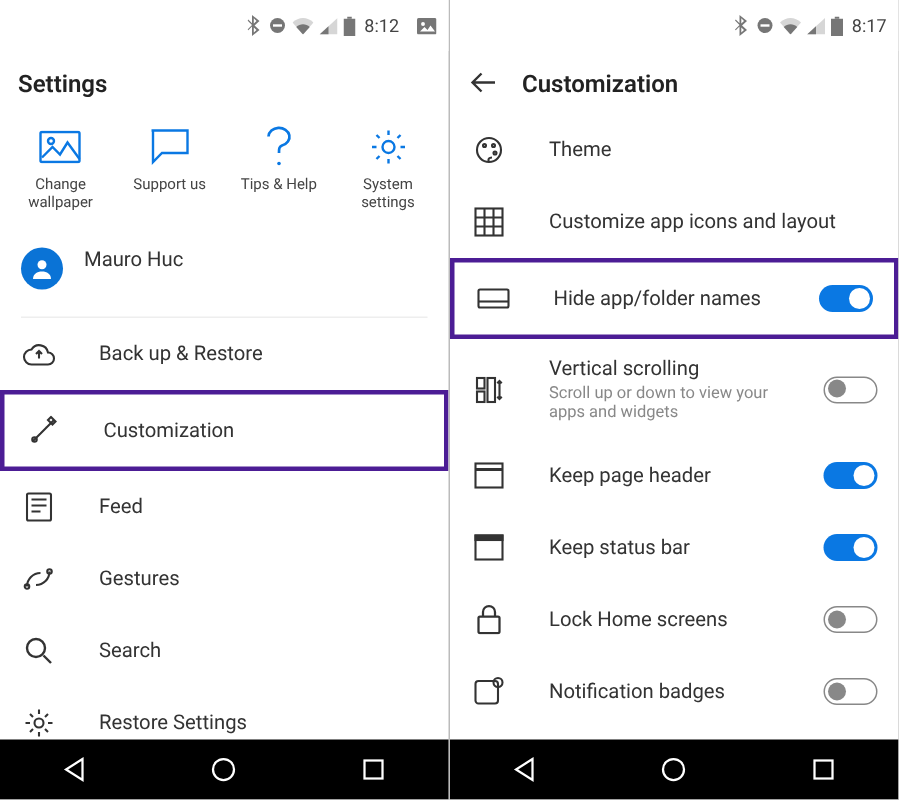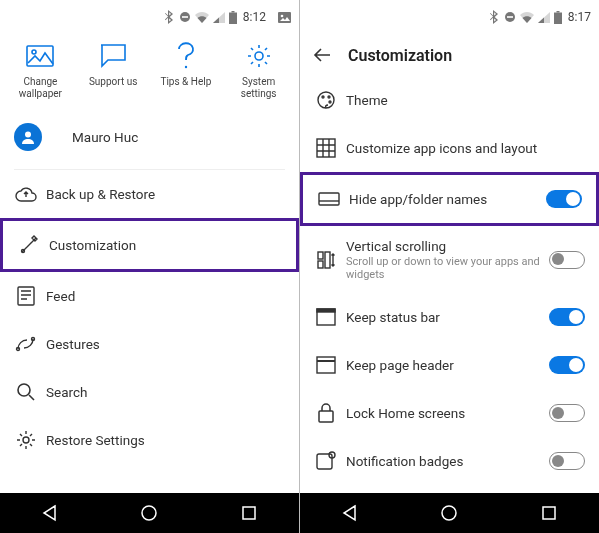--- a/index.html
+++ b/index.html
@@ -9,24 +9,24 @@
   .statusbar { height: 24px; background: #fff; display: flex; align-items: center; justify-content: flex-end; padding: 17px 8px; gap: 4px; font-size: 12px; color: #555; }
   .statusbar .si { opacity: .8; }
   .statusbar .pic { margin-left: 8px; }
   .sb-time { color: #444; font-size: 12px; margin-left: 2px; }
   .header { display: flex; align-items: center; height: 42px; padding: 0 12px; font-size: 16px; font-weight: 600; color: #222; gap: 16px; }
   .header .back { width: 20px; height: 20px; display:flex; align-items:center; justify-content:center; }
   .quick-row { display: flex; justify-content: space-around; padding: 8px 4px 14px; }
   .quick { display: flex; flex-direction: column; align-items: center; gap: 6px; width: 66px; }
   .quick .ic { width: 28px; height: 28px; display:flex; align-items:center; justify-content:center; }
   .quick .lbl { font-size: 10px; color: #444; text-align:center; line-height: 1.15; }
-  .user-row { display: flex; align-items: center; gap: 30px; padding: 10px 14px 18px; }
+  .user-row { display: flex; gap: 14px; padding: 10px 14px 18px; }
   .avatar { width: 28px; height: 28px; border-radius: 50%; background: #0a73d6; display:flex; align-items:center; justify-content:center; color:#fff; }
   .menu { display: flex; flex-direction: column; }
-  .item { display: flex; align-items: center; gap: 8px; padding: 12px 14px; font-size: 13.5px; color: #333; min-height: 44px; position: relative; }
+  .item { display: flex; align-items: center; gap: 28px; padding: 12px 14px; font-size: 13.5px; color: #333; min-height: 44px; position: relative; }
   .item .ic { width: 24px; height: 24px; display:flex; align-items:center; justify-content:center; flex-shrink:0; }
   .item .txtcol { display:flex; flex-direction:column; flex:1; }
   .item .sub { font-size: 11px; color: #888; margin-top: 1px; line-height: 1.2; }
   .highlight { border: 3px solid #4c1d95; box-sizing: border-box; }
   .toggle { width: 36px; height: 18px; border-radius: 10px; position: relative; flex-shrink:0; }
   .toggle .knob { width: 14px; height: 14px; border-radius: 50%; background: #fff; position: absolute; top: 2px; }
   .toggle.on { background: #0a78e3; }
   .toggle.on .knob { right: 2px; }
   .toggle.off { background: #fff; border: 1.5px solid #888; }
   .toggle.off .knob { left: 2px; background: #888; width:12px; height:12px; top:1.25px; }
@@ -75,20 +75,23 @@
       <span class="sb-time">8:12</span>
       <span class="si pic">
         <svg width="13" height="11">
             <rect x="0" y="0" width="13" height="11" rx="1" fill="#555"></rect>
             <circle cx="4" cy="4" r="1.3" fill="#fff"></circle>
             <path d="M2 9l3-3 2 2 2-3 3 4H2z" fill="#fff"></path>
           </svg>
       </span>
     </div>
 
+    <div class="header">
+      <span>Settings</span>
+    </div>
 
     <div class="content">
     <div class="quick-row">
       <div class="quick">
         <span class="ic">
               <svg width="28" height="22" viewBox="0 0 28 22" fill="none" stroke="#0a78e3" stroke-width="1.6">
                 <rect x="1" y="1" width="26" height="20" rx="1"></rect>
                 <circle cx="8" cy="7" r="2"></circle>
                 <path d="M2 18l7-7 5 5 5-8 8 11"></path>
               </svg>
@@ -311,39 +314,39 @@
               <span class="sub">Scroll up or down to view your apps and widgets</span>
             </div>
             <div class="toggle off">
               <div class="knob"></div>
             </div>
           </div>
           <div class="item">
             <span class="ic">
               <svg width="20" height="18" viewBox="0 0 20 18" fill="none" stroke="#333" stroke-width="1.4">
                 <rect x="1" y="1" width="18" height="16"></rect>
-                <rect x="1" y="1" width="18" height="3" fill="#333"></rect>
-              </svg>
-            </span>
-            <div class="txtcol">
-              <span>Keep status bar</span>
+                <path d="M1 5h18" stroke-width="2"></path>
+              </svg>
+            </span>
+            <div class="txtcol">
+              <span>Keep page header</span>
             </div>
             <div class="toggle on">
               <div class="knob"></div>
             </div>
           </div>
           <div class="item">
             <span class="ic">
               <svg width="20" height="18" viewBox="0 0 20 18" fill="none" stroke="#333" stroke-width="1.4">
                 <rect x="1" y="1" width="18" height="16"></rect>
-                <path d="M1 5h18" stroke-width="2"></path>
-              </svg>
-            </span>
-            <div class="txtcol">
-              <span>Keep page header</span>
+                <rect x="1" y="1" width="18" height="3" fill="#333"></rect>
+              </svg>
+            </span>
+            <div class="txtcol">
+              <span>Keep status bar</span>
             </div>
             <div class="toggle on">
               <div class="knob"></div>
             </div>
           </div>
           <div class="item">
             <span class="ic">
               <svg width="18" height="20" viewBox="0 0 18 20" fill="none" stroke="#333" stroke-width="1.5">
                 <rect x="2" y="8" width="14" height="11" rx="1"></rect>
                 <path d="M5 8V5a4 4 0 018 0v3"></path>

